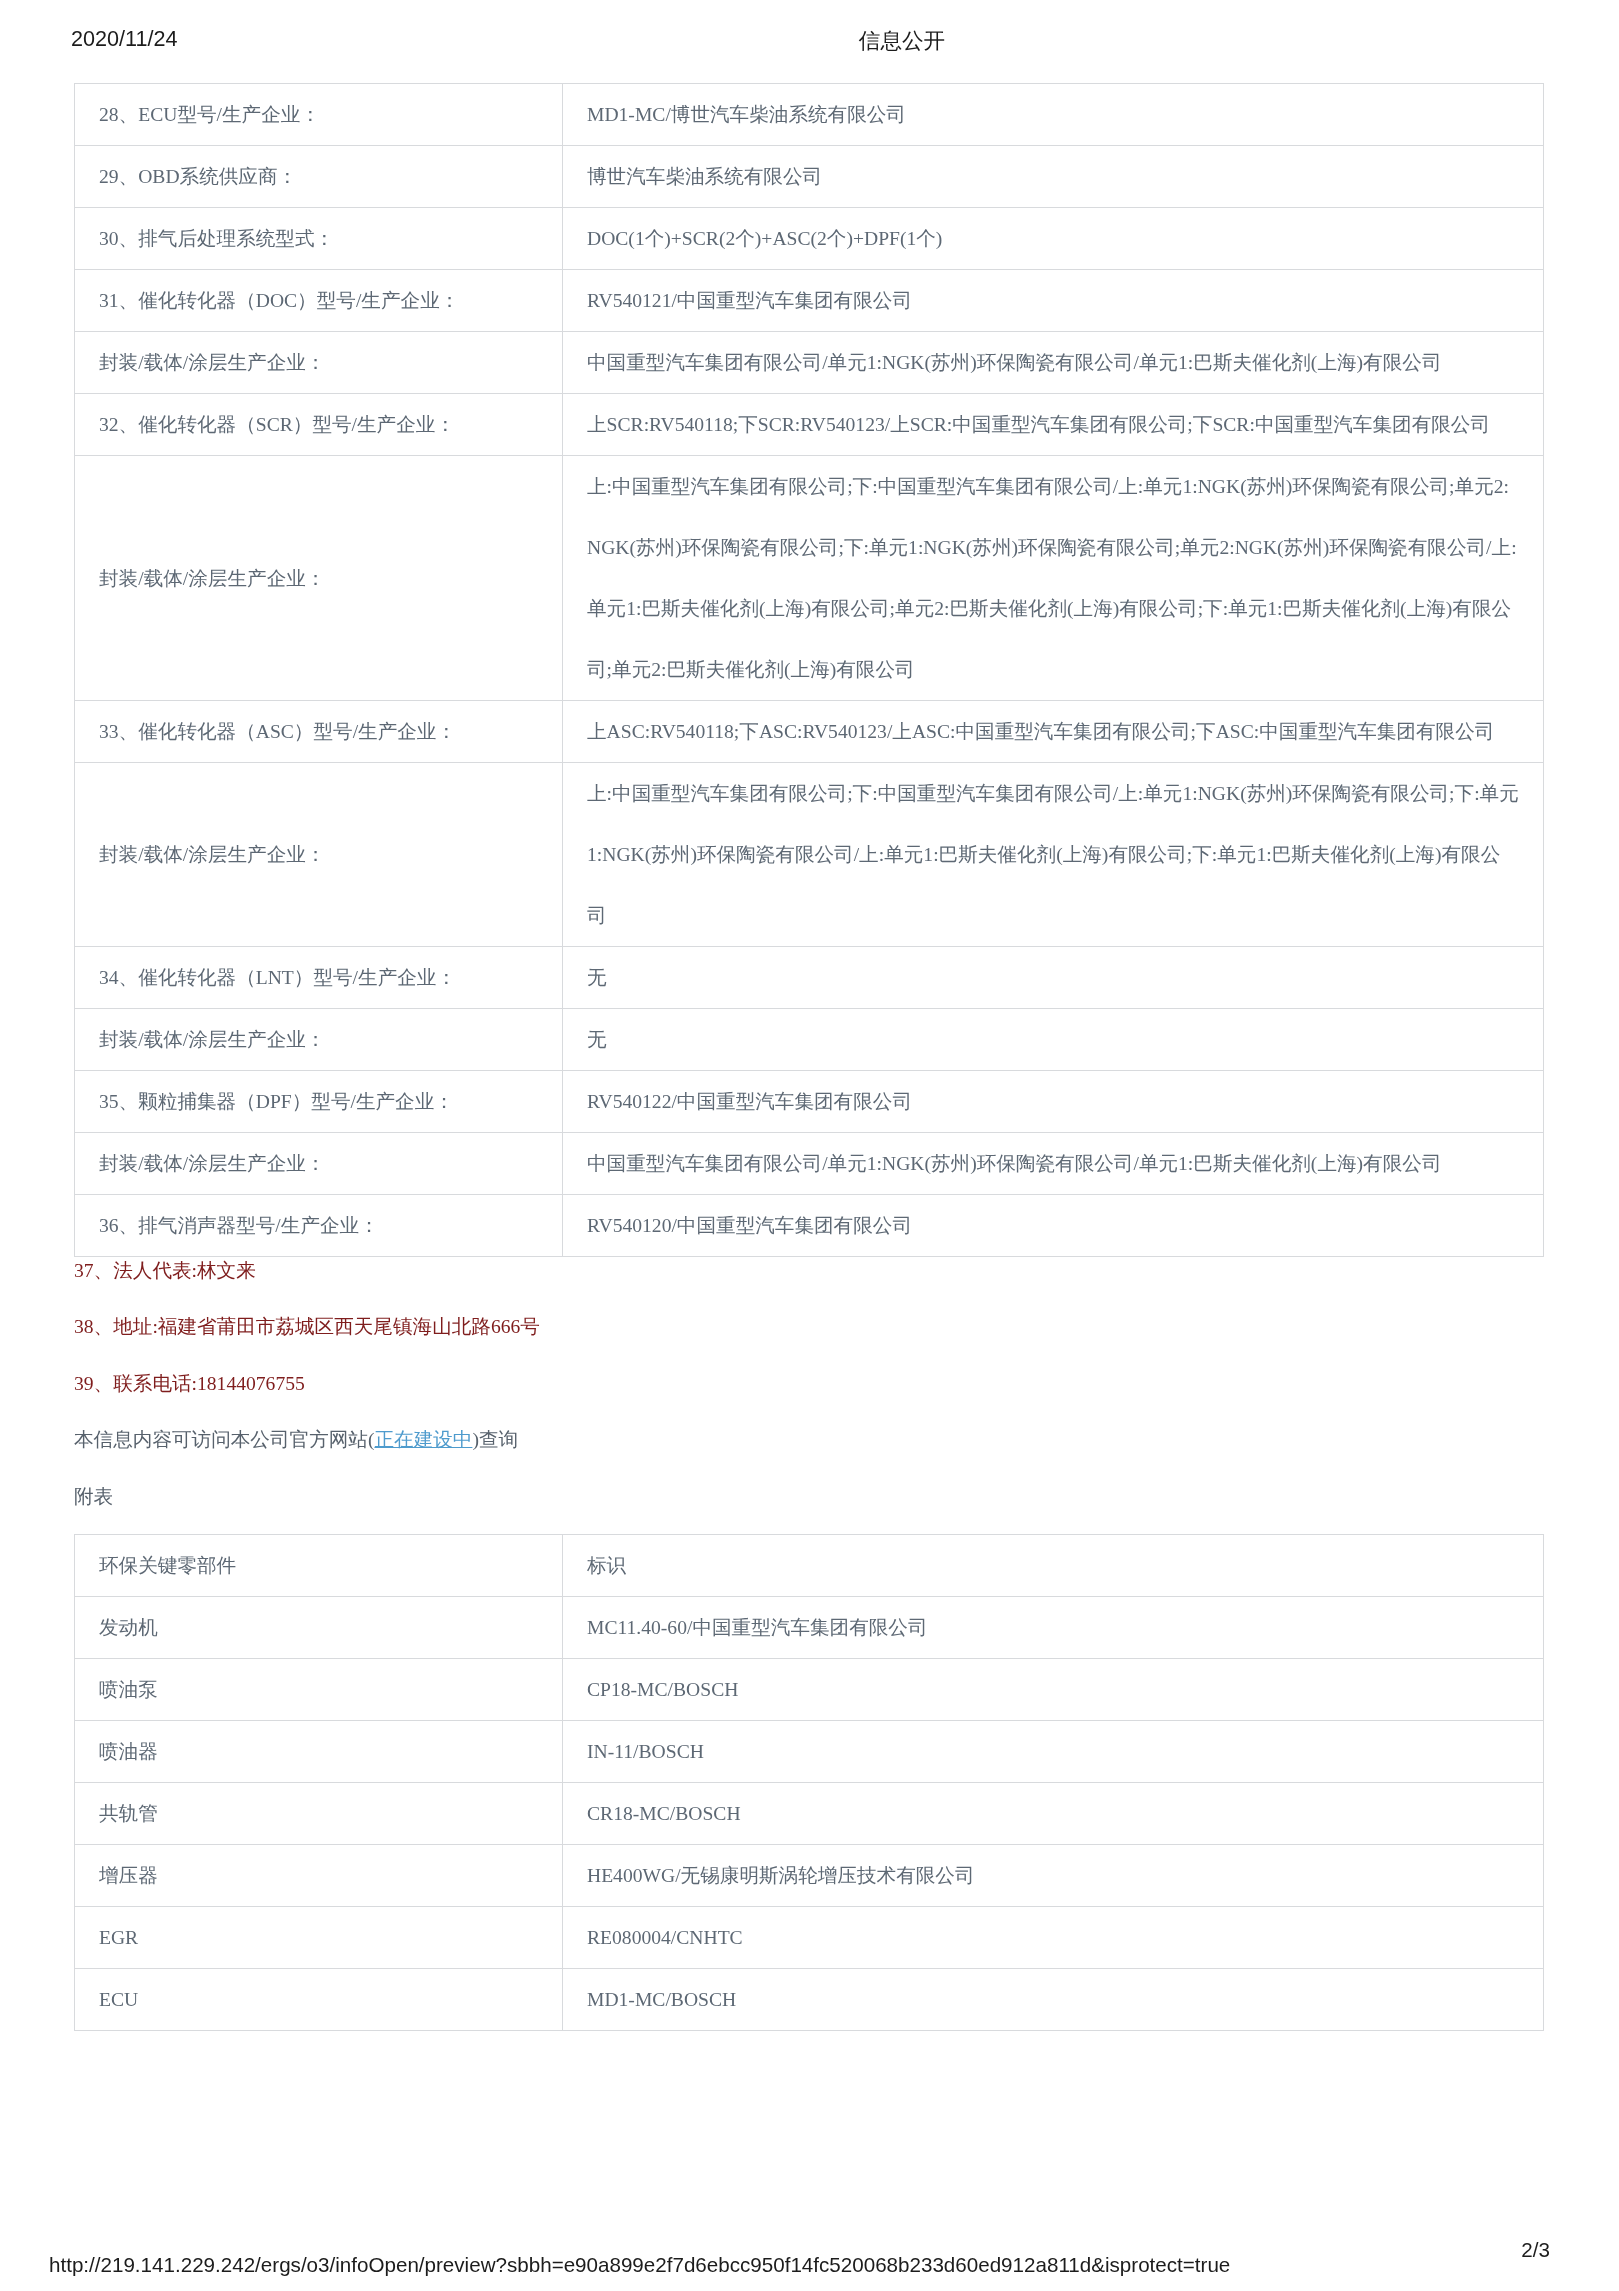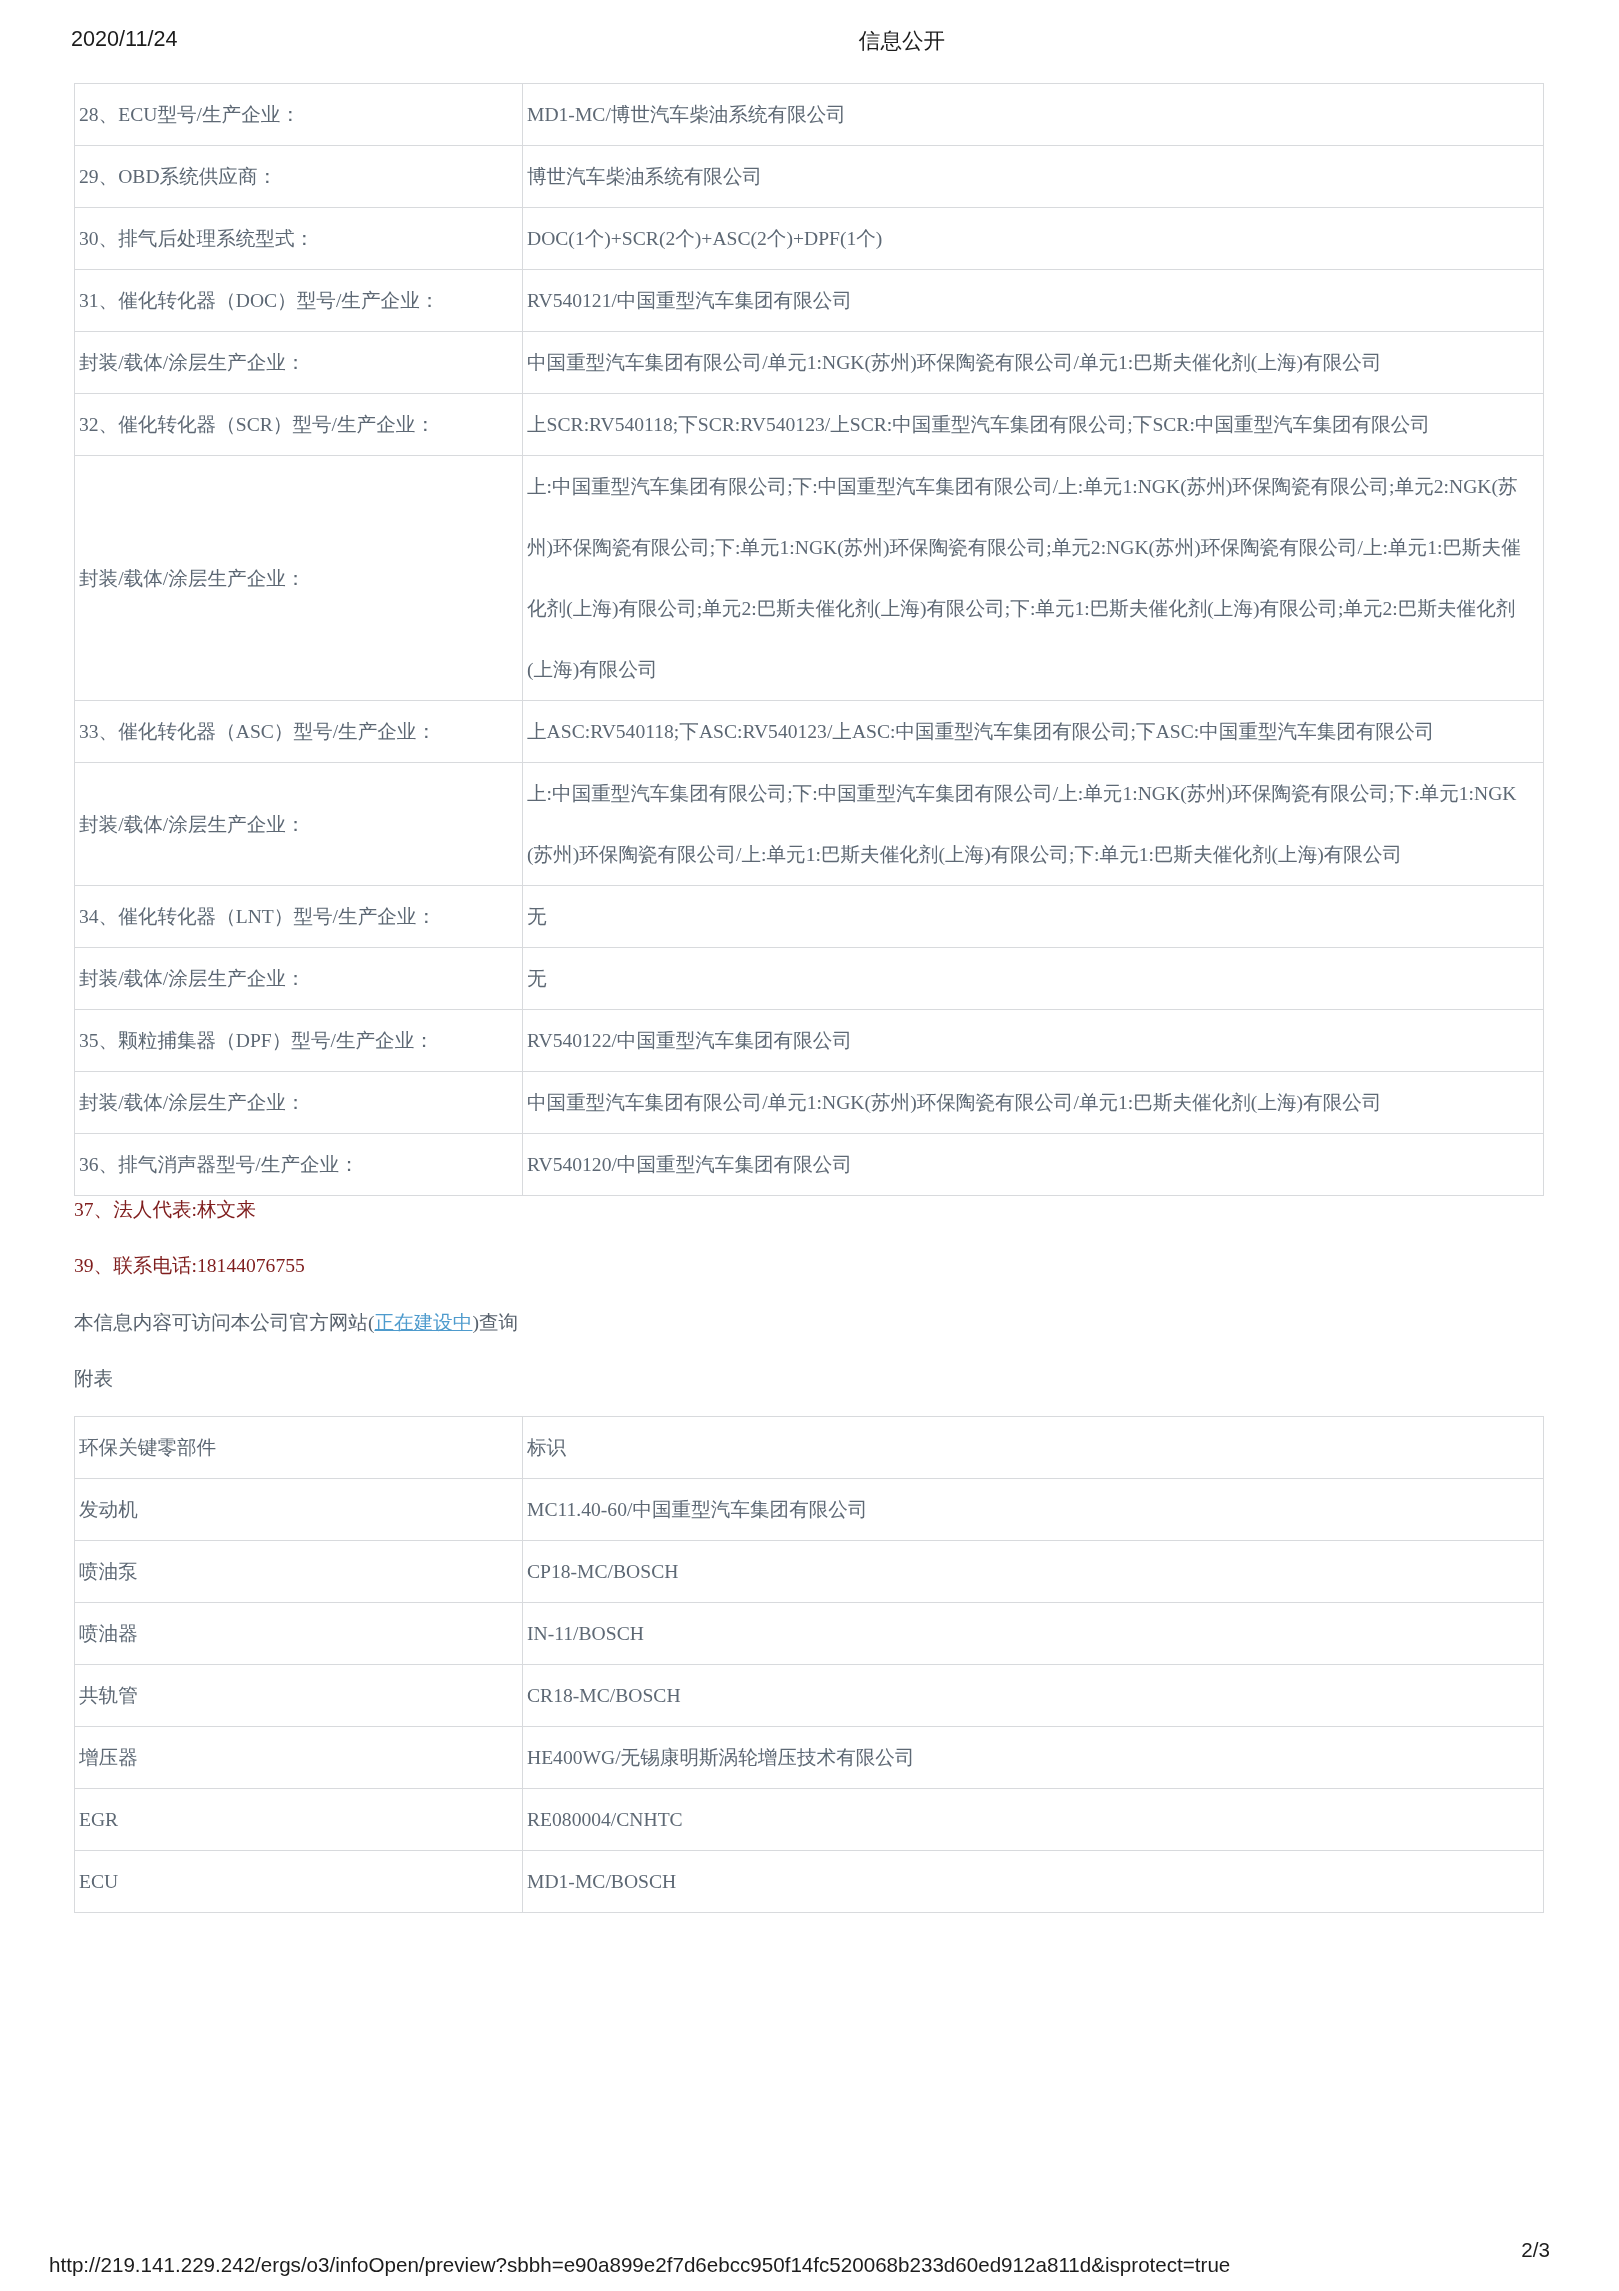--- a/index.html
+++ b/index.html
@@ -11,21 +11,21 @@
   .print-date{position:absolute;left:71px;top:0;}
   .print-title{position:absolute;left:902px;top:0;transform:translateX(-50%);}
   .print-footer{position:absolute;top:2238px;left:0;right:0;height:27.4px;
                 font-family:"Liberation Sans","DejaVu Sans",sans-serif;font-size:20.6px;color:#1c1c1c;}
   .footer-url{position:absolute;left:49px;top:15px;white-space:nowrap;}
   .page-number{position:absolute;right:69px;top:0;}
   
   .content{position:absolute;left:74px;top:83px;width:1470px;color:#5d6874;}
   table.doc{border-collapse:collapse;width:1470px;table-layout:fixed;}
   table.doc td,table.doc th{border:1px solid #d8dadd;font-weight:normal;text-align:left;
-        font-size:19.6px;line-height:61px;padding:0 4px;vertical-align:middle;
+        font-size:19.6px;line-height:61px;padding:0 24px;vertical-align:middle;
         word-break:break-all;color:#5d6874;}
   table.doc td:first-child,table.doc th:first-child{width:439px;}
   .para{margin:25.5px 0 0 0;font-size:19.6px;line-height:61px;color:#57616c;word-break:break-all;}
   .section-heading{margin:13.7px 0 33px 0;font-family:"Liberation Sans","DejaVu Sans",sans-serif;
         font-size:26.5px;font-weight:bold;color:#2a49c2;}
   .info-item{margin:0 0 29px 0;font-size:19.6px;line-height:27.4px;color:#7f1d1d;}
   .website-line{margin:0 0 29px 0;font-size:19.6px;line-height:27.4px;color:#57616c;}
   .website-link{color:#4e9bcd;text-decoration:underline;cursor:pointer;text-align:center;}
   .attachment-label{margin:0 0 23.5px 0;font-size:19.6px;line-height:27.4px;color:#57616c;}
 </style>
@@ -98,20 +98,21 @@
           <tr>
             <td>36、排气消声器型号/生产企业：</td>
             <td>RV540120/中国重型汽车集团有限公司</td>
           </tr>
         </tbody>
     </table>
 
 
 
     <p class="info-item">37、法人代表:林文来</p>
+    <p class="info-item">38、地址:福建省莆田市荔城区西天尾镇海山北路666号</p>
     <p class="info-item">39、联系电话:18144076755</p>
 
     <p class="website-line"><span>本信息内容可访问本公司官方网站(</span><a class="website-link">正在建设中</a><span>)查询</span></p>
 
     <p class="attachment-label">附表</p>
 
     <table class="doc">
       <thead>
         <tr>
           <th>环保关键零部件</th>

